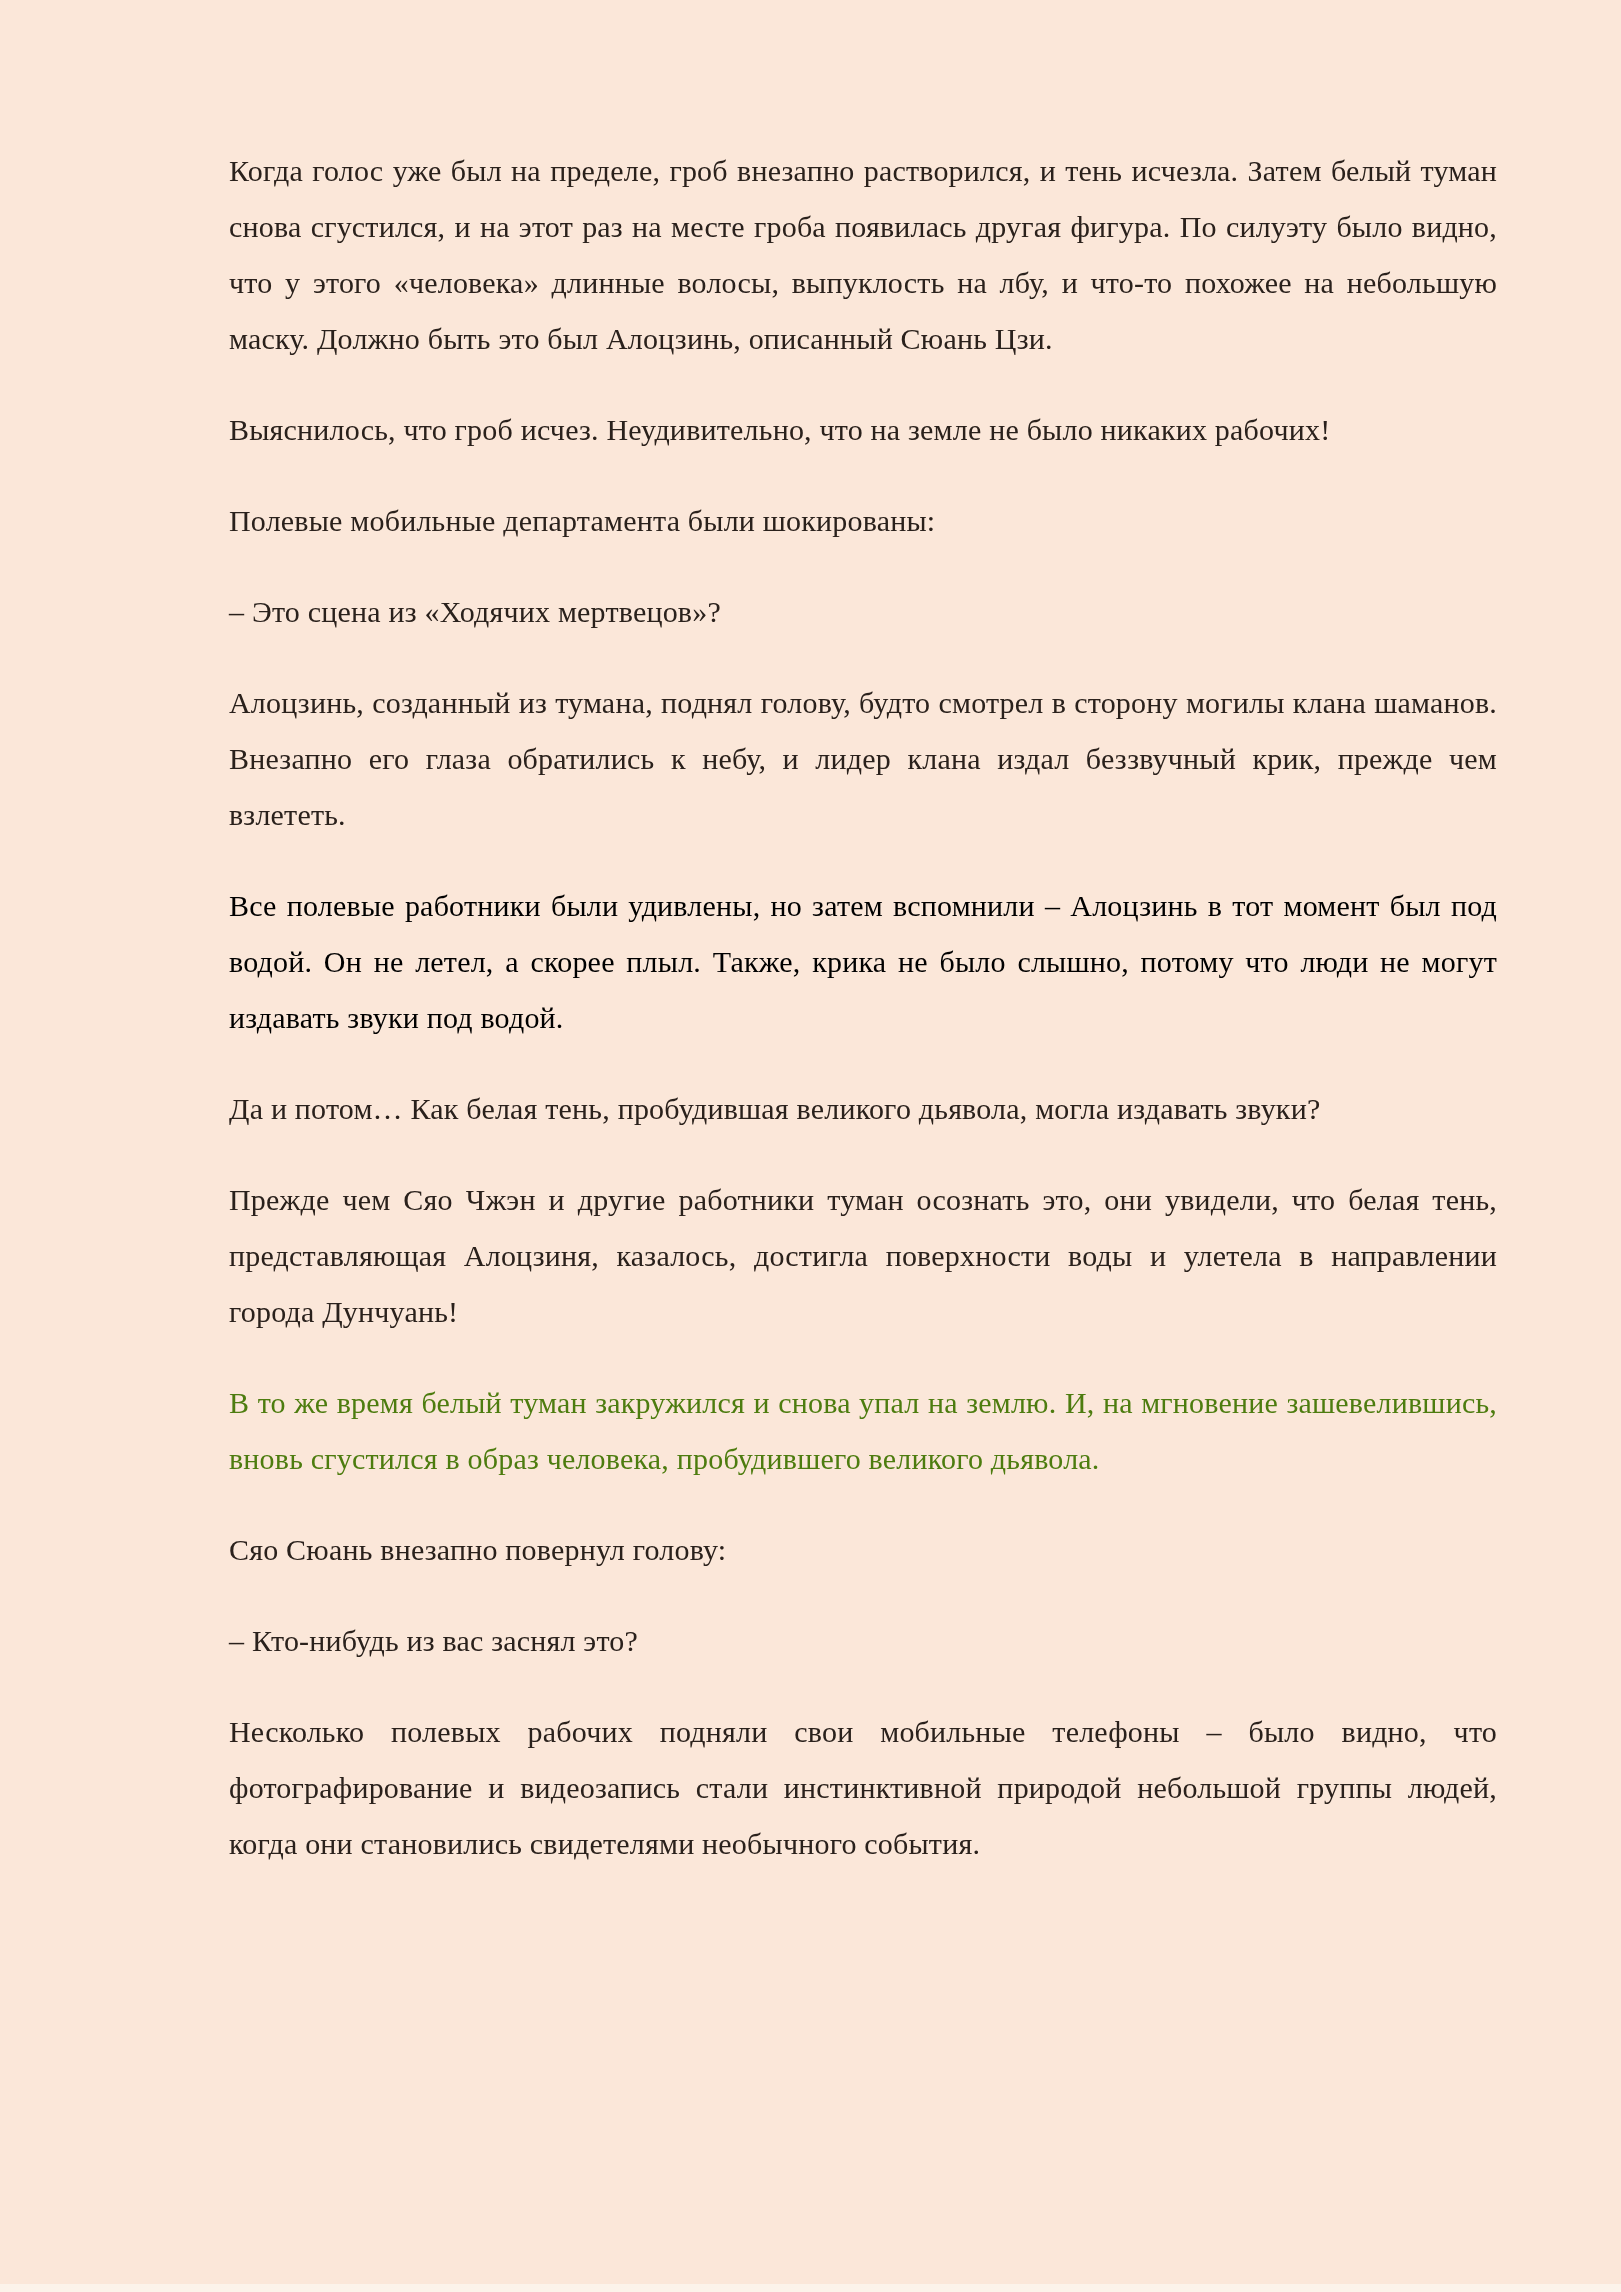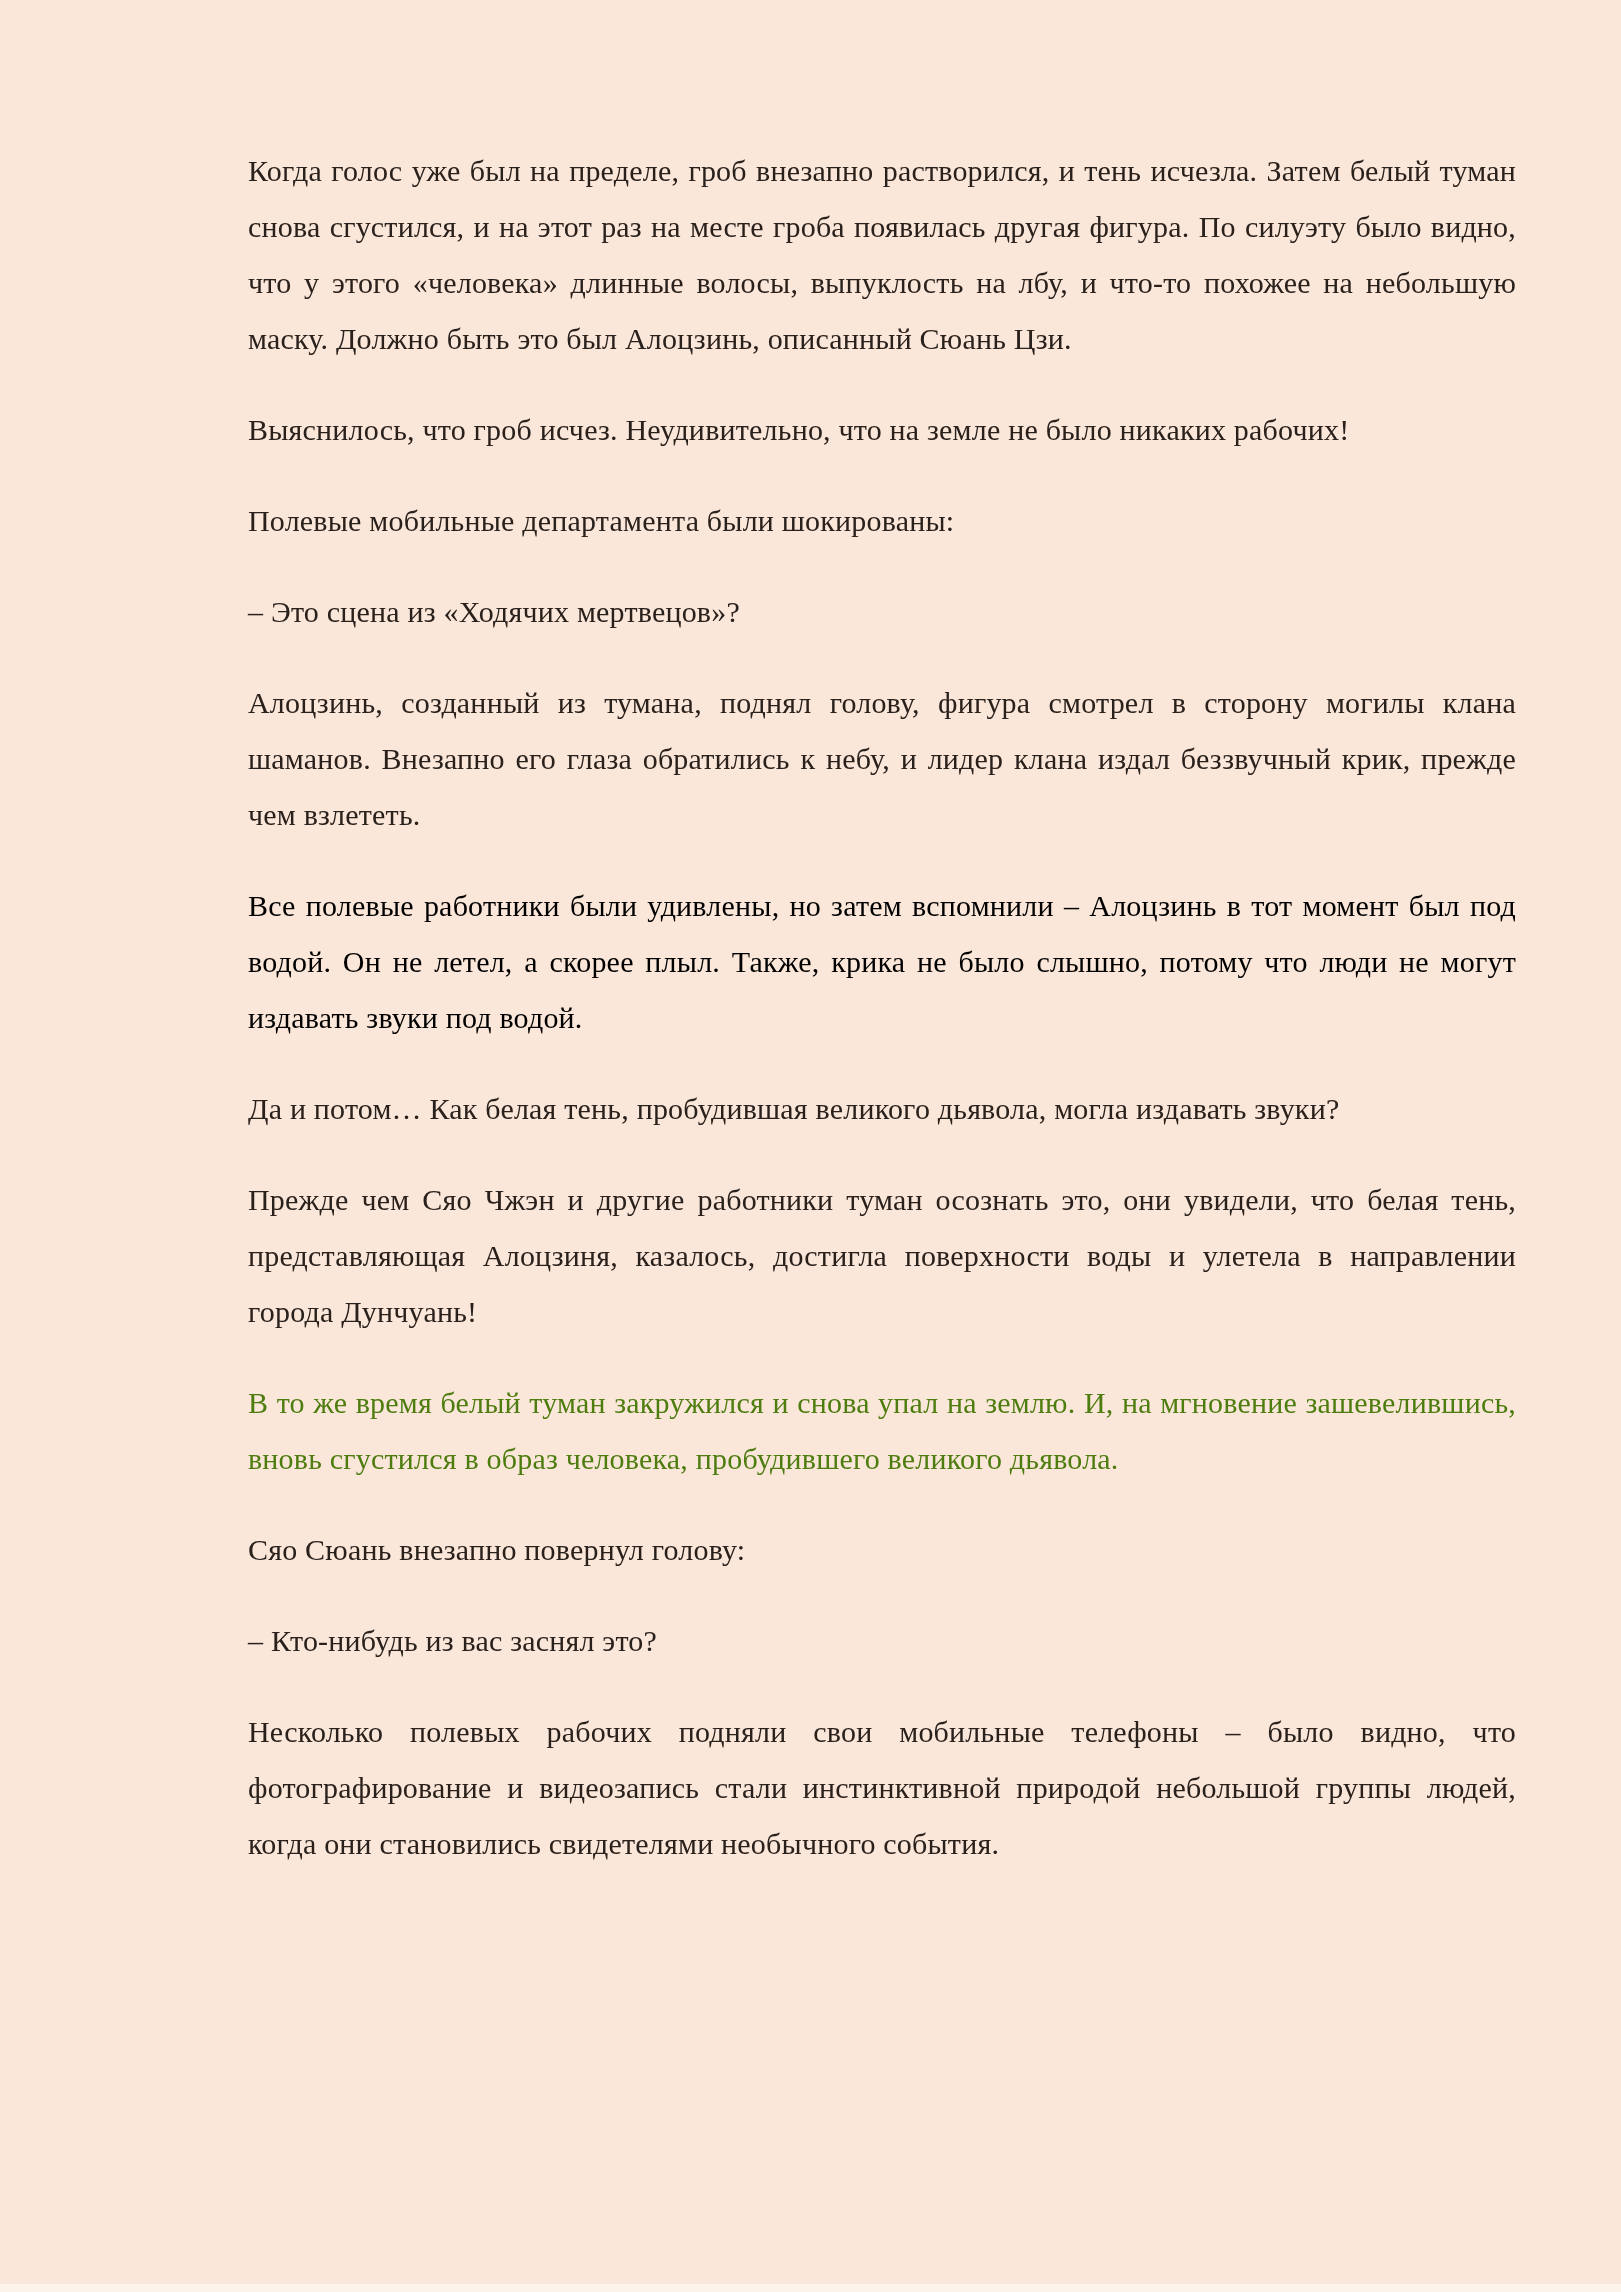--- a/index.html
+++ b/index.html
@@ -15,21 +15,21 @@
   }
   .page {
     position: relative;
     width: 1621px;
     height: 2293px;
     background: #fbe7d9;
   }
   .text-column {
     position: absolute;
     top: 143px;
-    left: 248px;
+    left: 229px;
     width: 1268px;
   }
   .text-column p {
     margin: 0 0 35px 0;
     font-size: 30px;
     line-height: 56px;
     color: #2a211c;
     text-align: justify;
     text-justify: inter-word;
     letter-spacing: 0.2px;
@@ -45,21 +45,21 @@
 </style>
 </head>
 <body style="background: rgb(251, 231, 217);">
 
 <div class="page" style="background: rgb(251, 231, 217);">
   <div class="text-column">
       <p style="color: rgb(42, 33, 28);">Когда голос уже был на пределе, гроб внезапно растворился, и тень исчезла. Затем белый туман снова сгустился, и на этот раз на месте гроба появилась другая фигура. По силуэту было видно, что у этого «человека» длинные волосы, выпуклость на лбу, и что-то похожее на небольшую маску. Должно быть это был Алоцзинь, описанный Сюань Цзи.</p>
       <p style="color: rgb(42, 33, 28);">Выяснилось, что гроб исчез. Неудивительно, что на земле не было никаких рабочих!</p>
       <p style="color: rgb(42, 33, 28);">Полевые мобильные департамента были шокированы:</p>
       <p style="color: rgb(42, 33, 28);">– Это сцена из «Ходячих мертвецов»?</p>
-      <p style="color: rgb(42, 33, 28);">Алоцзинь, созданный из тумана, поднял голову, фигура смотрел в сторону могилы клана шаманов. Внезапно его глаза обратились к небу, и лидер клана издал беззвучный крик, прежде чем взлететь.</p>
+      <p style="color: rgb(42, 33, 28);">Алоцзинь, созданный из тумана, поднял голову, будто смотрел в сторону могилы клана шаманов. Внезапно его глаза обратились к небу, и лидер клана издал беззвучный крик, прежде чем взлететь.</p>
       <p style="color: #000000; font-family: Liberation Serif, serif;">Все полевые работники были удивлены, но затем вспомнили – Алоцзинь в тот момент был под водой. Он не летел, а скорее плыл. Также, крика не было слышно, потому что люди не могут издавать звуки под водой.</p>
       <p style="color: rgb(42, 33, 28);">Да и потом… Как белая тень, пробудившая великого дьявола, могла издавать звуки?</p>
       <p style="color: rgb(42, 33, 28);">Прежде чем Сяо Чжэн и другие работники туман осознать это, они увидели, что белая тень, представляющая Алоцзиня, казалось, достигла поверхности воды и улетела в направлении города Дунчуань!</p>
       <p style="color: #4d7c0f;">В то же время белый туман закружился и снова упал на землю. И, на мгновение зашевелившись, вновь сгустился в образ человека, пробудившего великого дьявола.</p>
       <p style="color: rgb(42, 33, 28);">Сяо Сюань внезапно повернул голову:</p>
       <p style="color: rgb(42, 33, 28);">– Кто-нибудь из вас заснял это?</p>
       <p style="color: rgb(42, 33, 28);">Несколько полевых рабочих подняли свои мобильные телефоны – было видно, что фотографирование и видеозапись стали инстинктивной природой небольшой группы людей, когда они становились свидетелями необычного события.</p>
     </div>
   <div class="bottom-bar" style="background: rgb(252, 243, 234);"></div>
 </div>

